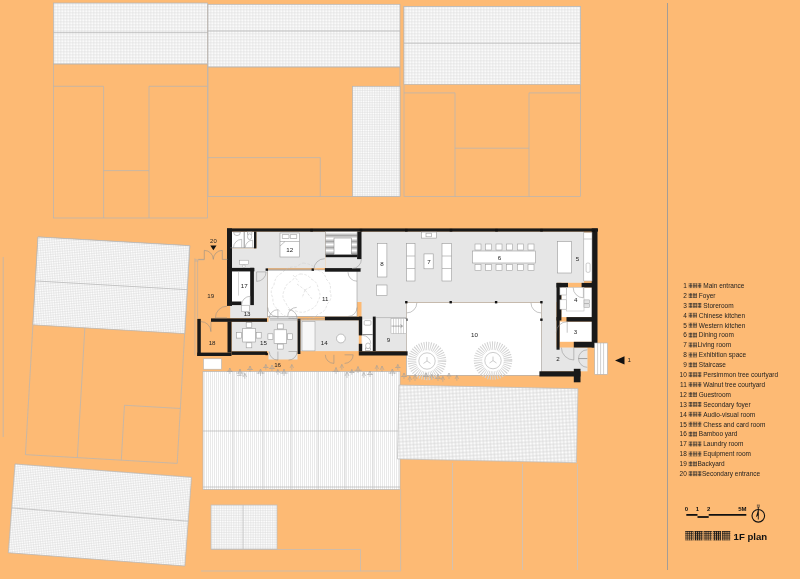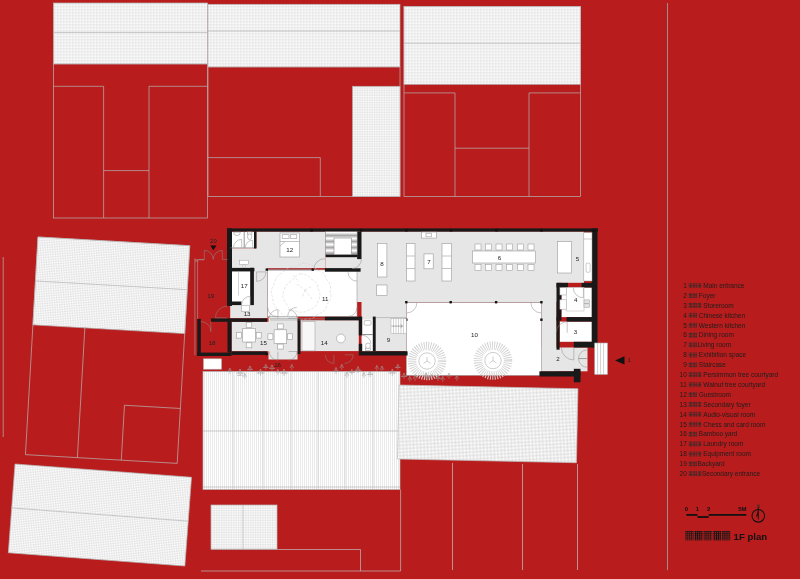--- a/index.html
+++ b/index.html
@@ -1,16 +1,16 @@
 <!DOCTYPE html>
 <html><head>
 <meta charset="utf-8">
 <style>
 html,body{margin:0;padding:0;background:#fff;}
-#page{position:relative;width:800px;height:579px;background:#b91c1c;overflow:hidden;
+#page{position:relative;width:800px;height:579px;background:#fdba74;overflow:hidden;
 font-family:"Liberation Sans",sans-serif;}
 svg text{font-family:"Liberation Sans",sans-serif;}
 </style>
 </head>
 <body>
 <div id="page">
 <svg width="800" height="579" viewBox="0 0 800 579">
 <defs>
 
 <pattern id="hroof" patternUnits="userSpaceOnUse" width="1.5" height="1.5">

